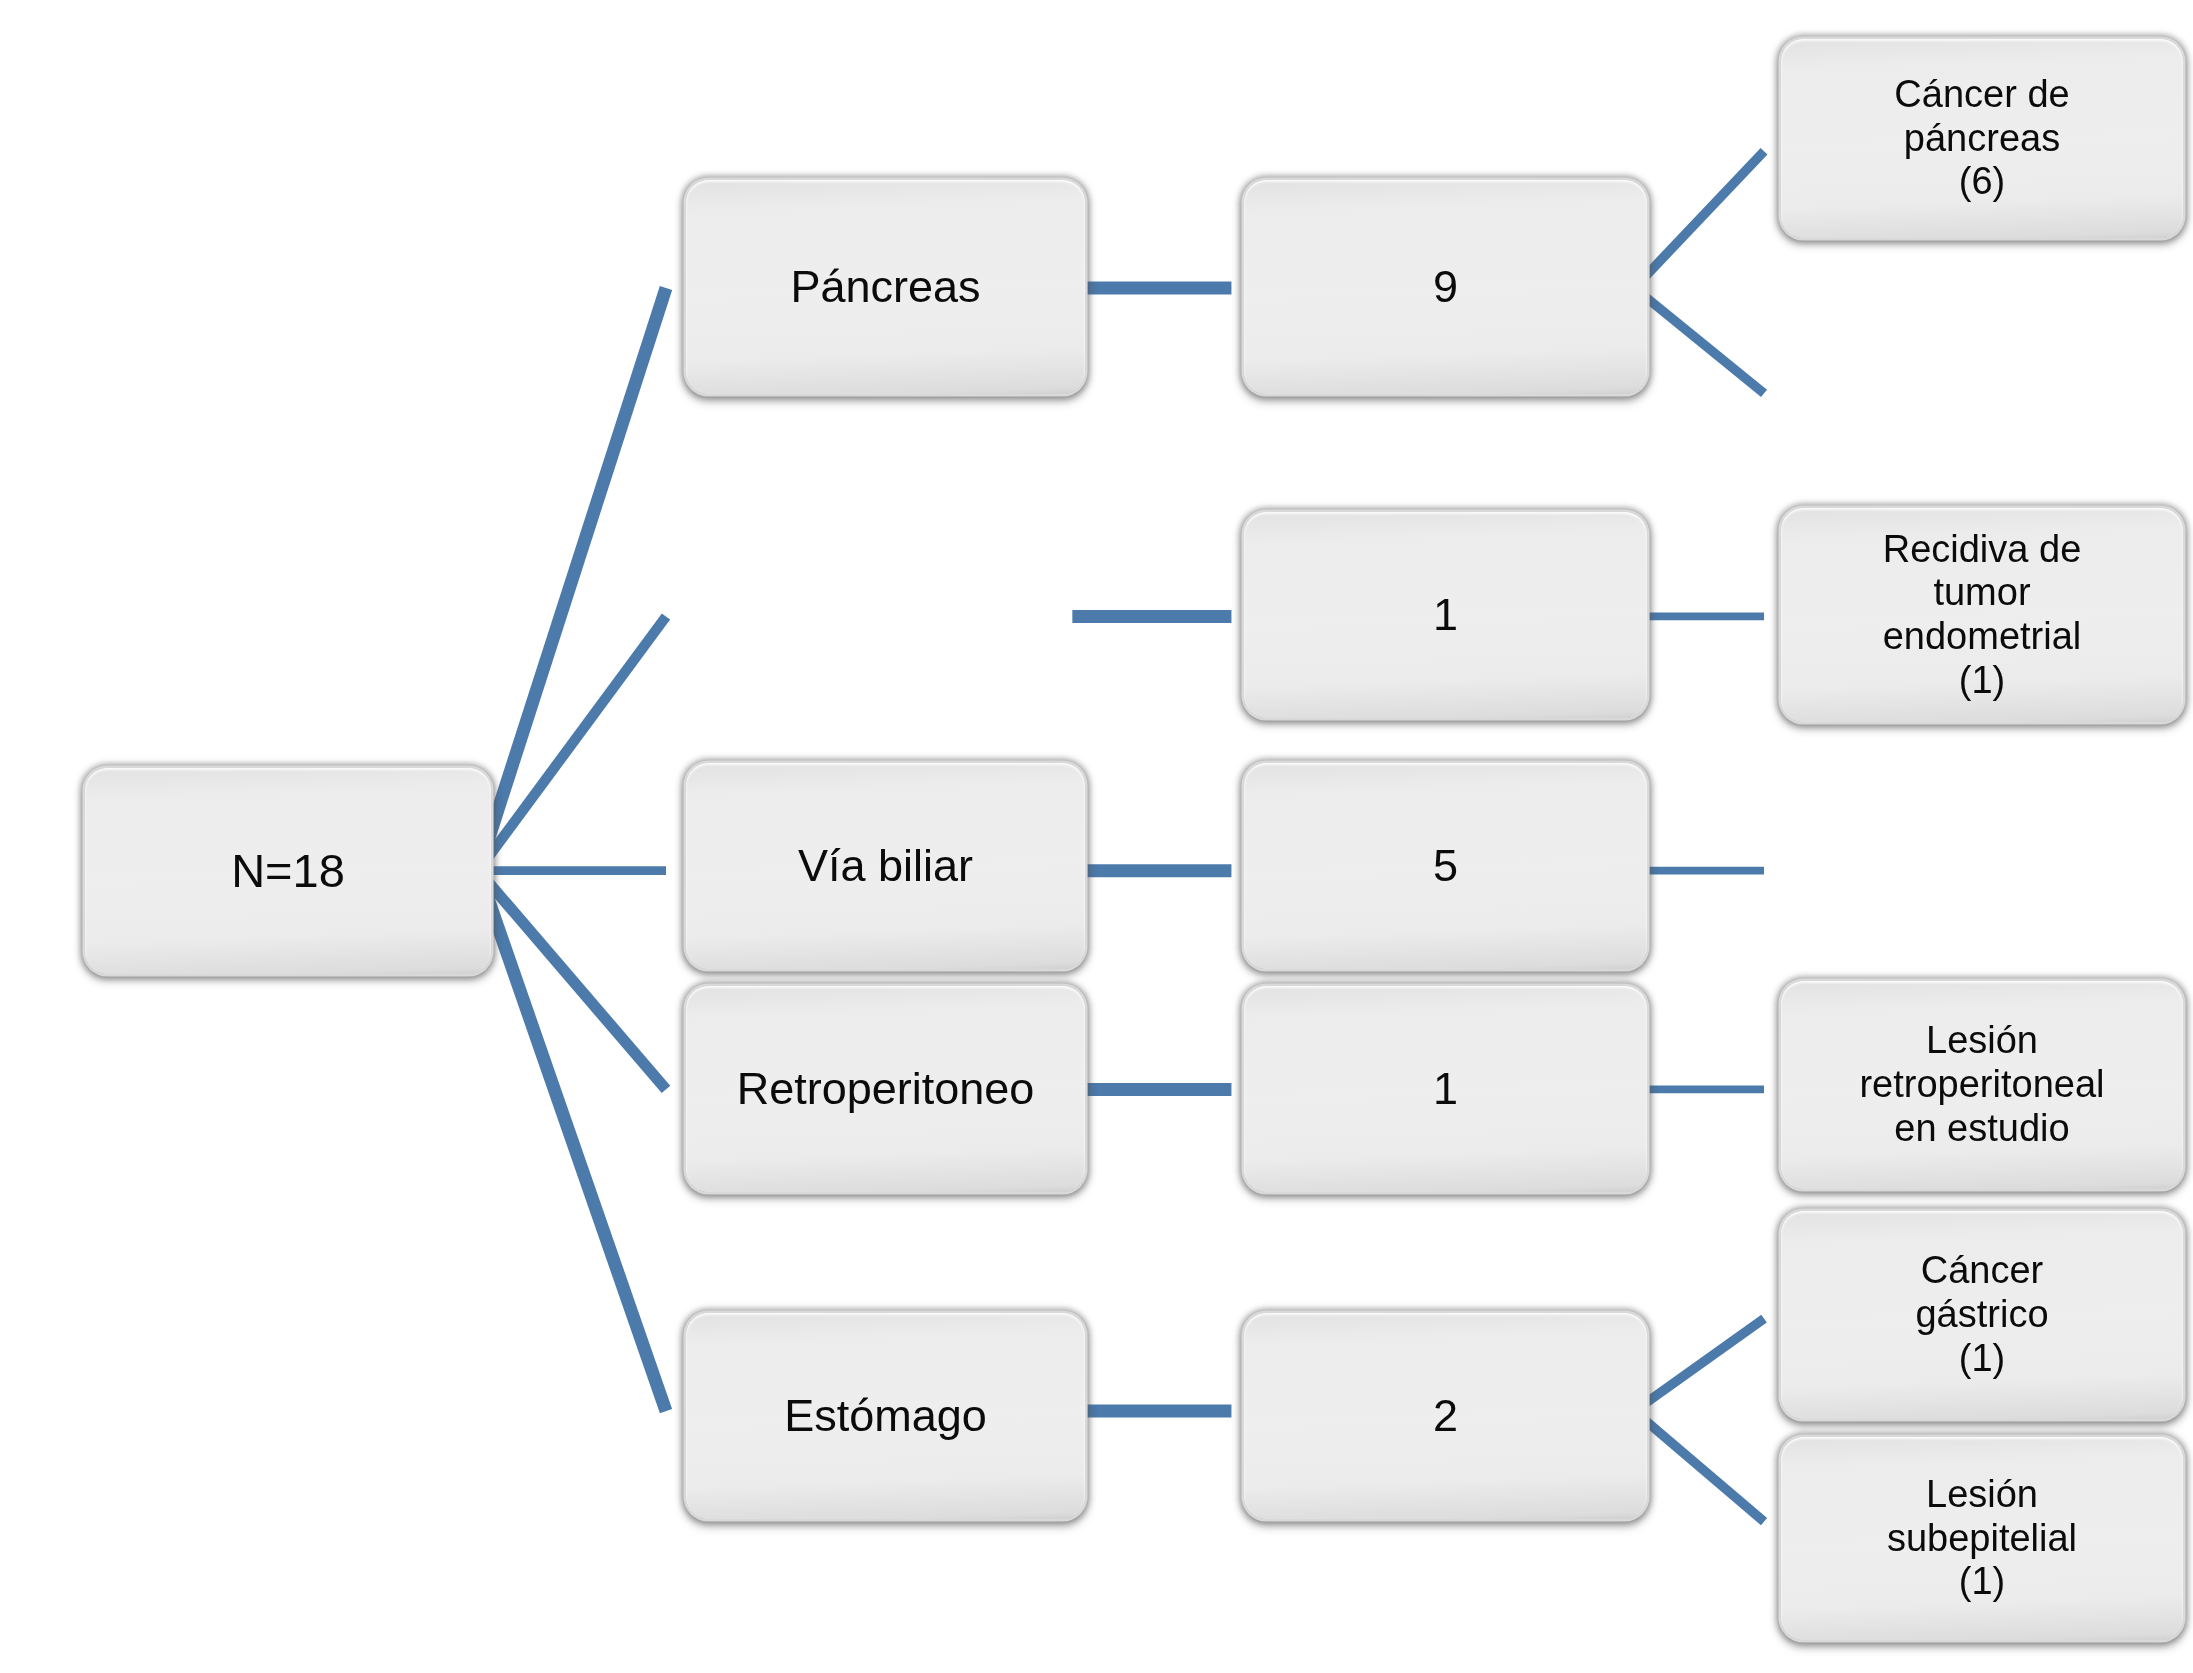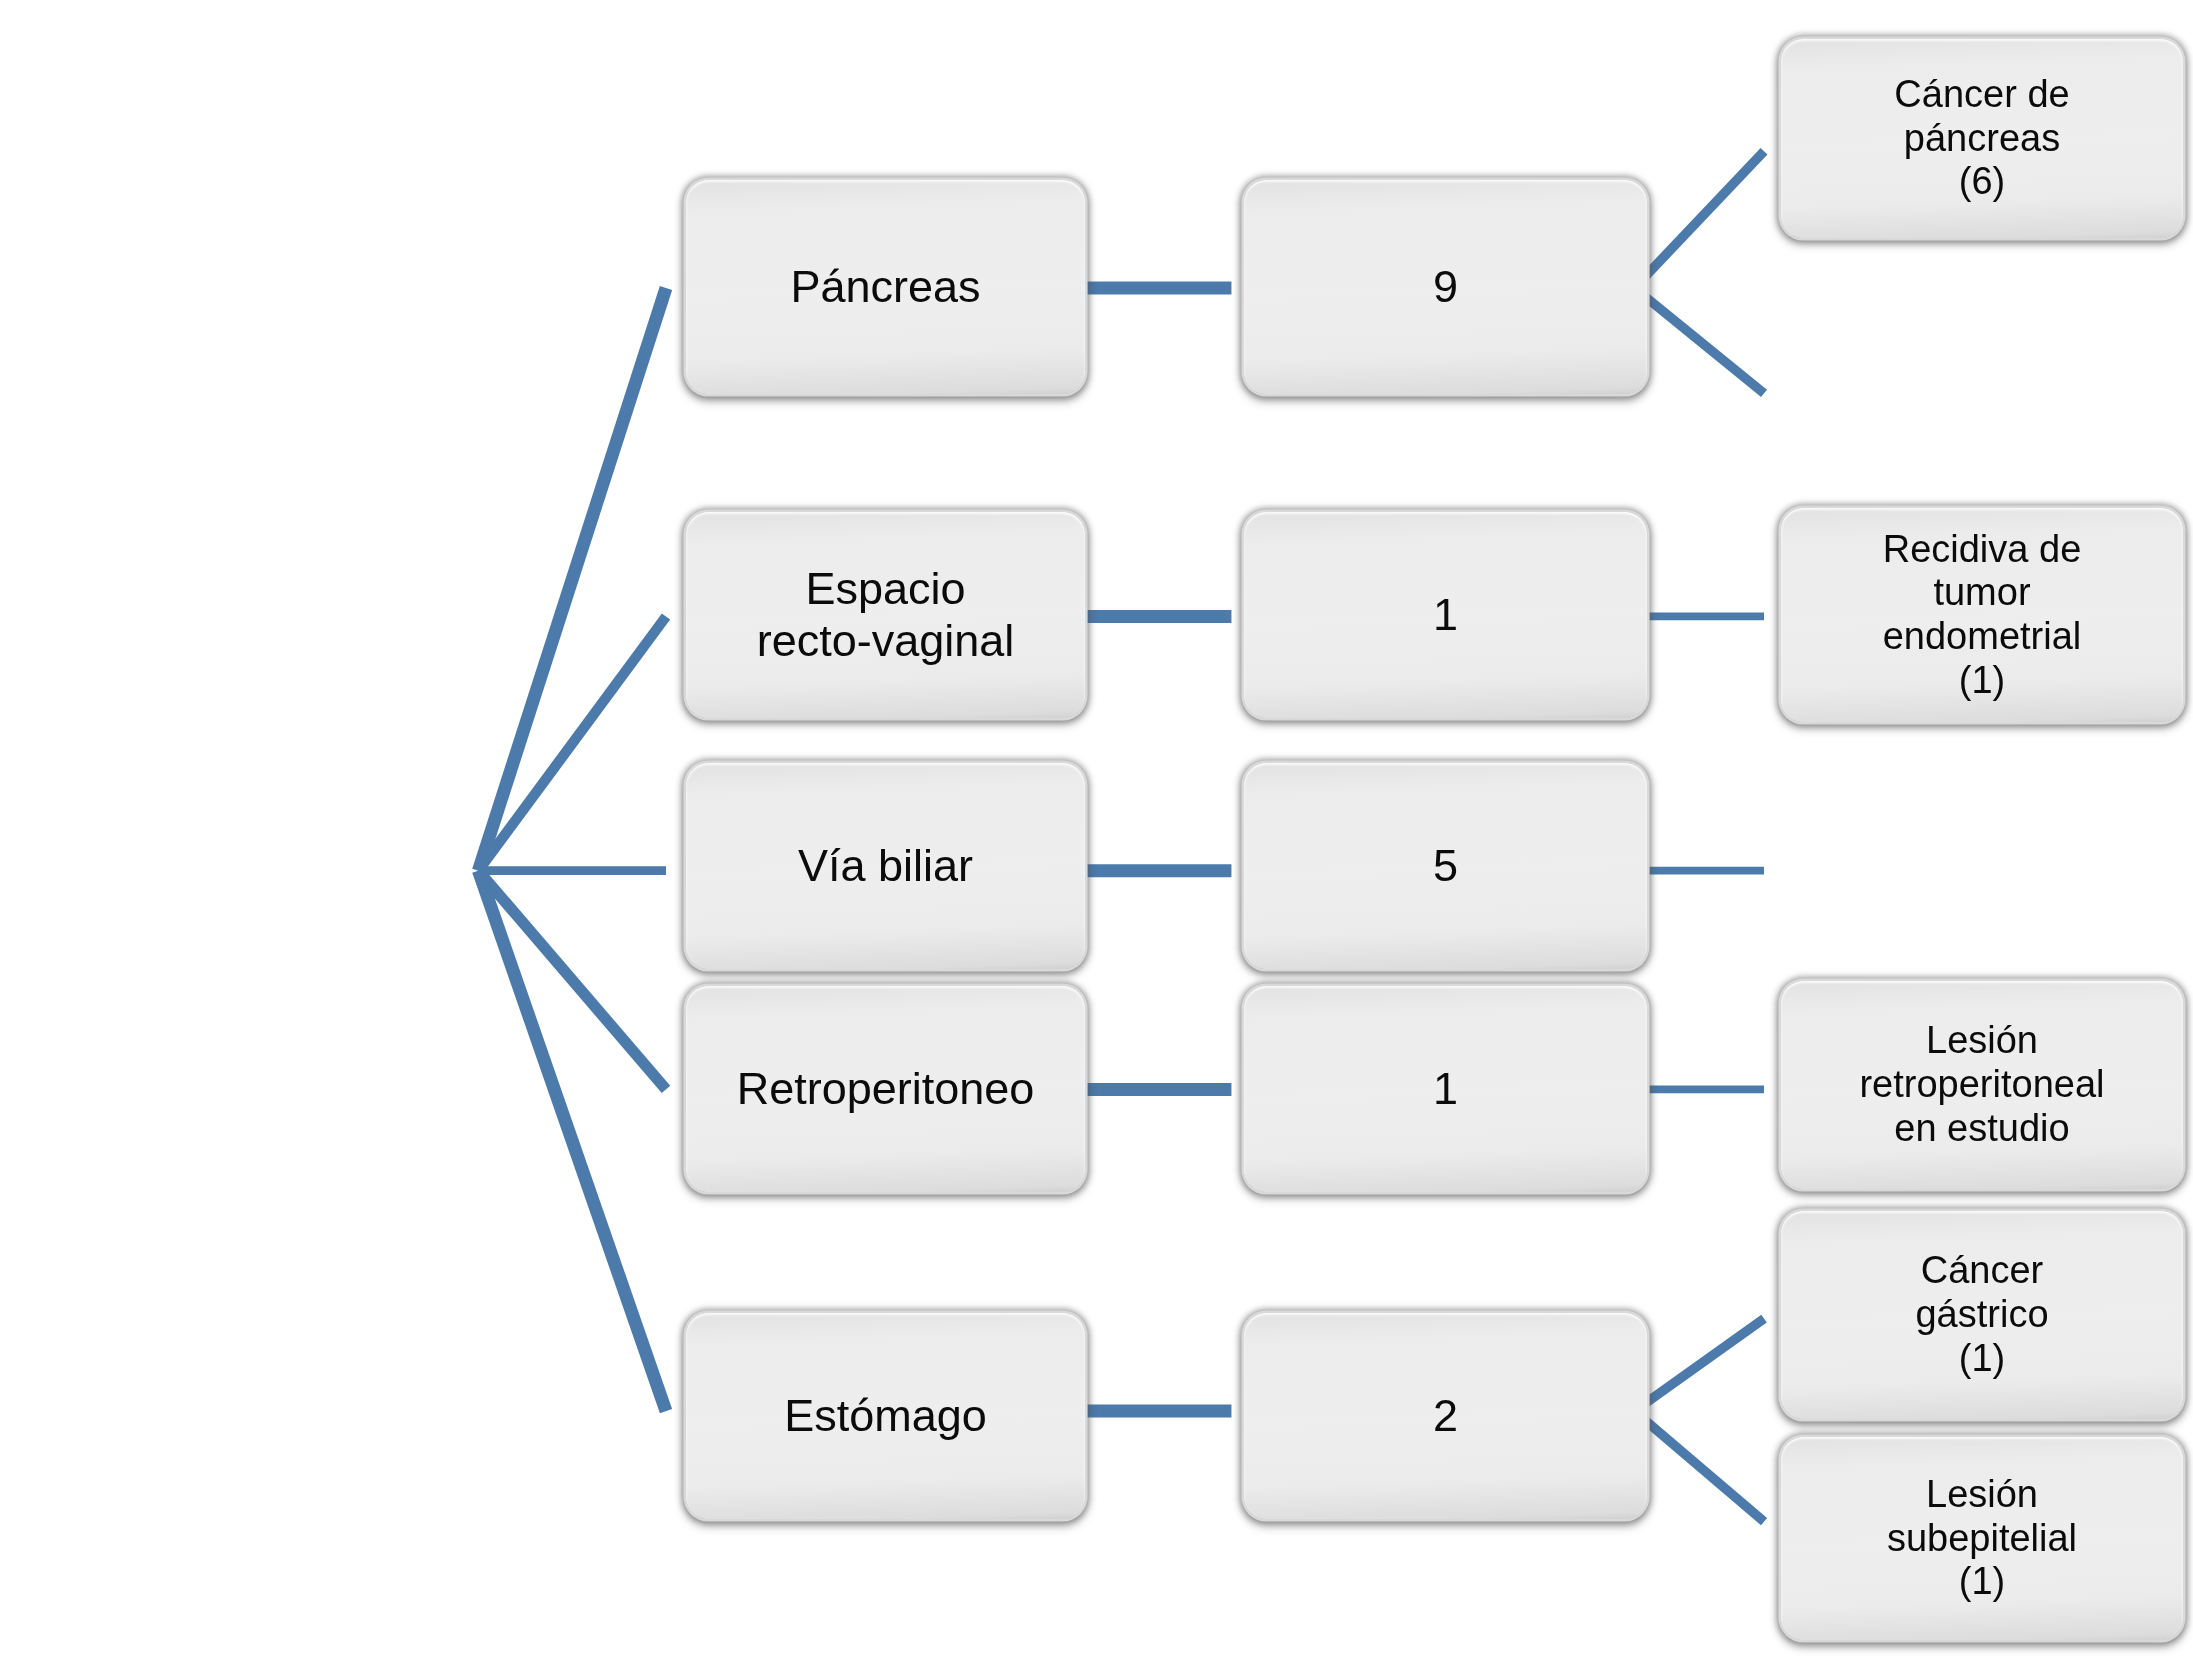--- a/index.html
+++ b/index.html
@@ -77,29 +77,28 @@
       <path d="M 1890 333 L 2040 175" stroke-width="11" stroke="#4b7aab"></path>
       <path d="M 1890 333 L 2040 455" stroke-width="11" stroke="#4b7aab"></path>
       <path d="M 1890 713 L 2040 713" stroke-width="9" stroke="#4b7aab"></path>
       <path d="M 1890 1007 L 2040 1007" stroke-width="9" stroke="#4b7aab"></path>
       <path d="M 1890 1260 L 2040 1260" stroke-width="9" stroke="#4b7aab"></path>
       <path d="M 1890 1632 L 2040 1525" stroke-width="11" stroke="#4b7aab"></path>
       <path d="M 1890 1632 L 2040 1760" stroke-width="11" stroke="#4b7aab"></path>
     </g>
   </svg>
 
+  <div class="node" style="left:72px; top:768px; width:406px; height:206px;">
+    <span class="node-label size-lg">N=18</span>
+  </div>
 
   <div class="node" style="left:673px; top:180px; width:399px; height:214px;">
     <span class="node-label size-md">Páncreas</span>
   </div>
 
-  <div class="node" style="left:673px; top:512px; width:399px; height:206px;">
-    <span class="node-label size-md">Espacio
-recto-vaginal</span>
-  </div>
 
   <div class="node" style="left:673px; top:763px; width:399px; height:206px;">
     <span class="node-label size-md">Vía biliar</span>
   </div>
 
   <div class="node" style="left:673px; top:986px; width:399px; height:206px;">
     <span class="node-label size-md">Retroperitoneo</span>
   </div>
 
   <div class="node" style="left:673px; top:1313px; width:399px; height:206px;">

